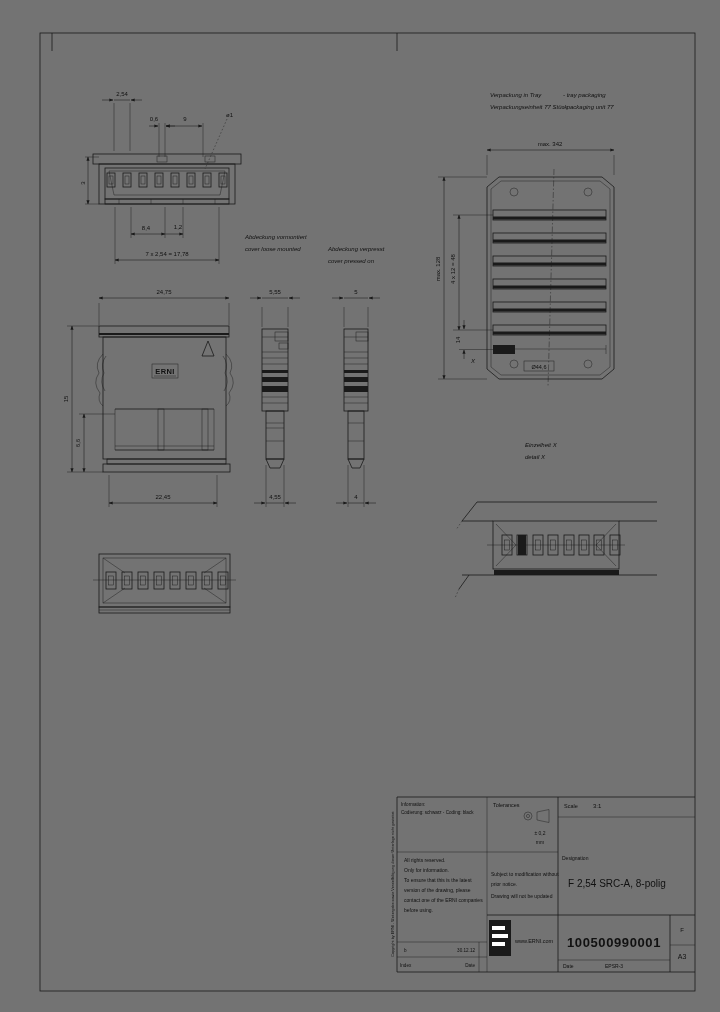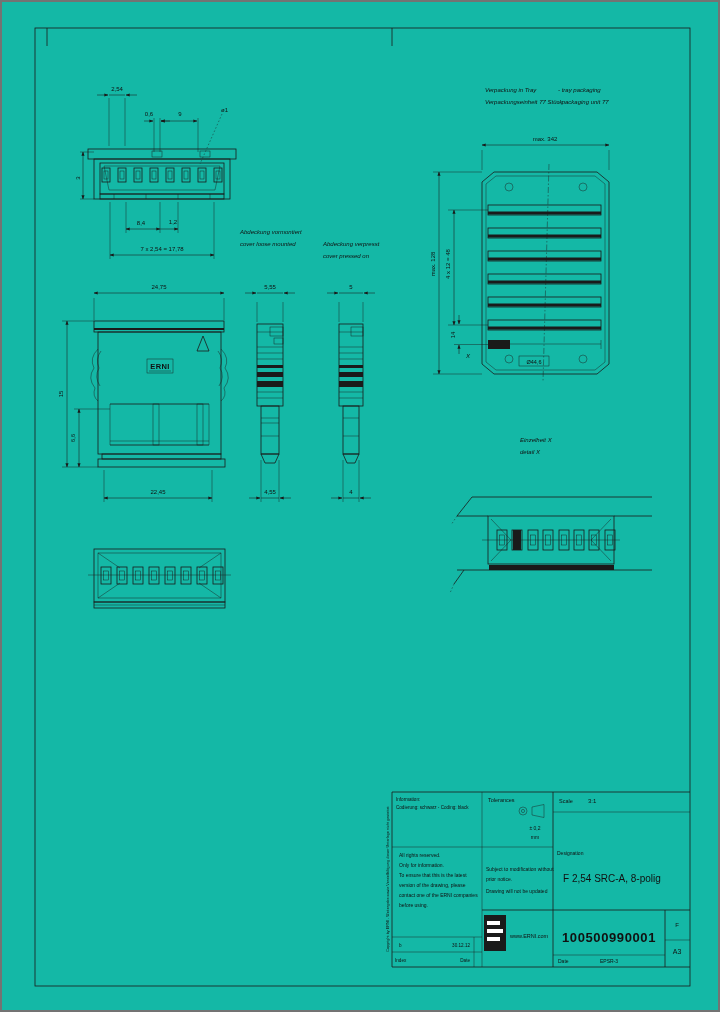--- a/index.html
+++ b/index.html
@@ -1,17 +1,17 @@
 <!DOCTYPE html>
 <html><head>
 <meta charset="utf-8">
 <style>
   html,body{margin:0;padding:0;background:#e8e8e8;}
-  #sheet{position:relative;width:720px;height:1012px;background:#14b8a6;
-         border:2px solid #737373;box-sizing:border-box;overflow:hidden;}
+  #sheet{position:relative;width:720px;height:1012px;background:#737373;
+         border:7px solid #737373;box-sizing:border-box;overflow:hidden;}
   svg{position:absolute;left:0;top:0;}
   .ln{stroke:#1a1a1a;stroke-width:0.8;fill:none;}
   .lt{stroke:#1a1a1a;stroke-width:0.45;fill:none;}
   .lk{stroke:#1a1a1a;stroke-width:1.8;fill:none;}
   .fb{fill:#1a1a1a;stroke:none;}
   .fw{fill:#ffffff;stroke:none;}
   .dim{stroke:#1a1a1a;stroke-width:0.55;fill:none;}
   .dsh{stroke-dasharray:6 2 1.5 2;}
   .dot{stroke-dasharray:1.6 2;}
   text{font-family:"Liberation Sans","DejaVu Sans",sans-serif;fill:#111;}

